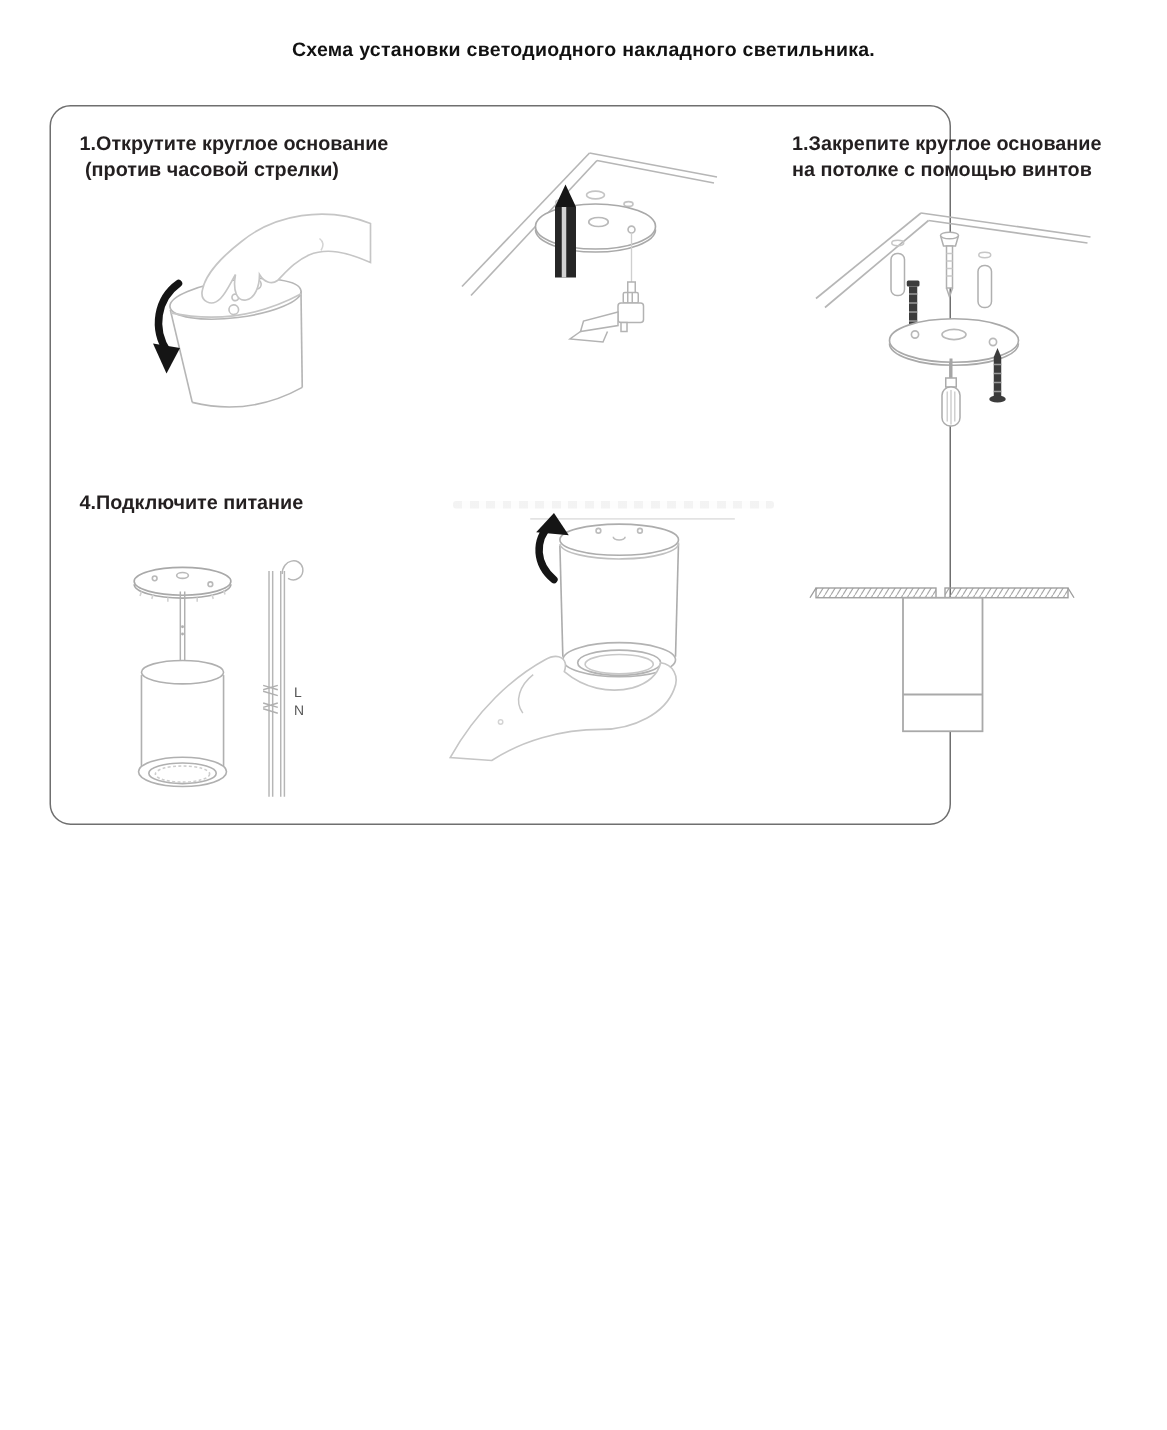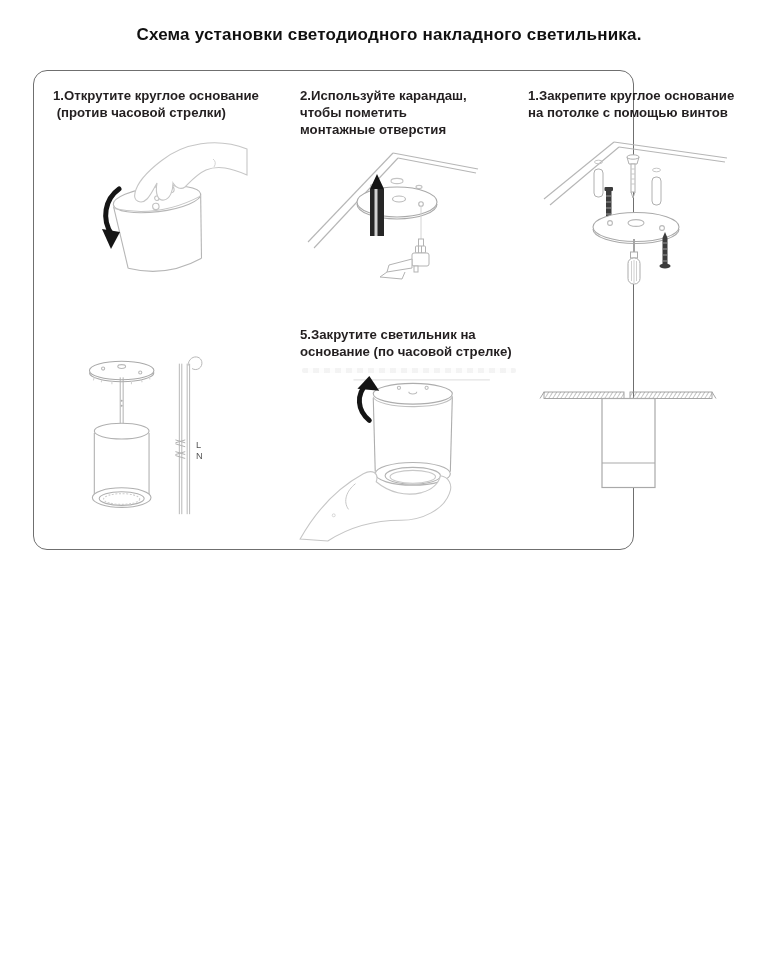--- a/index.html
+++ b/index.html
@@ -1,18 +1,18 @@
 <!DOCTYPE html>
 <html><head>
 <meta charset="utf-8">
 <style>
   html,body{margin:0;padding:0;background:#ffffff;}
   body{width:778px;height:953px;font-family:"Liberation Sans",sans-serif;color:#231f20;}
   .page{position:relative;width:778px;height:953px;background:#fff;overflow:hidden;}
-  .title{padding-top:25px;text-align:center;font-size:17px;font-weight:bold;letter-spacing:.2px;color:#111;}
+  .title{padding-top:25px;text-align:center;font-size:13px;font-weight:bold;letter-spacing:.2px;color:#111;}
   .panel{
     position:absolute;left:33px;top:70px;width:601px;height:480px;
     border:1.6px solid #6f6f6f;border-radius:14px;box-sizing:border-box;
     display:grid;grid-template-columns:247px 228px 219px;grid-template-rows:239px 1fr;
     padding:16px 0 0 19px;background:#fff;
   }
   .cell{position:relative;}
   .step-label{font-size:13.2px;font-weight:bold;line-height:17px;white-space:pre-wrap;margin:0;color:#231f20;}
   .illus{display:block;}
   .illus-1{margin:16px 0 0 8px;}
@@ -57,23 +57,20 @@
           <path d="M152,22 q4,3 1,8" stroke="#d4d4d4" fill="none" stroke-width="1"></path>
         </g>
         <g>
           <path d="M58,52 C44,62 40,82 51,98" stroke="#151515" stroke-width="5" fill="none" stroke-linecap="round"></path>
           <polygon points="41,92 59,95 50,112" fill="#151515"></polygon>
         </g>
       </svg>
     </div>
 
     <div class="cell">
-      <div class="step-label">2.Используйте карандаш,
-чтобы пометить
-монтажные отверстия</div>
       <svg class="illus illus-2" width="180" height="146" viewBox="0 0 180 146">
         <g stroke="#b6b6b6" fill="none" stroke-width="1.1">
           <path d="M8,100 L93,11"></path>
             <path d="M14,106 L98,16"></path>
           <path d="M93,11 L178,27"></path>
             <path d="M98,16 L176,31"></path>
           <ellipse cx="74" cy="44" rx="3.5" ry="1.8" stroke="#c4c4c4"></ellipse>
           <ellipse cx="97" cy="39" rx="6" ry="2.6" stroke="#c4c4c4"></ellipse>
           <ellipse cx="119" cy="45" rx="3" ry="1.6" stroke="#c4c4c4"></ellipse>
         </g>
@@ -146,20 +143,21 @@
         <g stroke="#ababab" fill="#ffffff" stroke-width="1">
           <path d="M100,104 L100,117" stroke="#a5a5a5" stroke-width="2"></path>
           <rect x="96.5" y="117" width="7" height="6"></rect>
           <rect x="94" y="123" width="12" height="26" rx="5.5"></rect>
           <path d="M97.5,126 V146 M100,125 V148 M102.5,126 V146" stroke="#d0d0d0" fill="none"></path>
         </g>
       </svg>
     </div>
 
     <div class="cell">
+      <div class="step-label">4.Подключите питание</div>
       <svg class="illus illus-4" width="160" height="172" viewBox="0 0 160 176">
         <g stroke="#a9a9a9" fill="none" stroke-width="1.1">
           <ellipse cx="50" cy="21" rx="33" ry="9.5" fill="#ffffff"></ellipse>
           <path d="M17,23 A33,9.5 0 0 0 83,23"></path>
           <circle cx="31" cy="19" r="1.6" stroke="#b9b9b9"></circle>
           <circle cx="69" cy="23" r="1.6" stroke="#b9b9b9"></circle>
           <ellipse cx="50" cy="17" rx="4" ry="2" stroke="#b9b9b9"></ellipse>
           <path d="M22,28 l-1,3 M30,30 l-1,3 M40,32 l0,3 M60,32 l0,3 M70,30 l1,3 M78,27 l1,3" stroke="#d2d2d2"></path>
         </g>
         <g stroke="#b0b0b0" stroke-width="1">
@@ -181,22 +179,20 @@
           <path d="M118,16 C118,6 130,4 132,12 C133,18 127,22 122,19"></path>
           <path d="M105,92 l10,3 M105,95 l10,-3 M105,96 l10,3" stroke="#b0b0b0"></path>
           <path d="M105,104 l10,3 M105,107 l10,-3 M105,108 l10,3" stroke="#b0b0b0"></path>
         </g>
         <text x="126" y="100">L</text>
         <text x="126" y="112">N</text>
       </svg>
     </div>
 
     <div class="cell">
-      <div class="step-label">5.Закрутите светильник на
-основание (по часовой стрелке)</div>
       <div class="ghost-artifact"></div>
       <svg class="illus illus-5" width="198" height="168" viewBox="0 0 200 170">
         <path d="M58,5 H196" stroke="#e3e3e3" stroke-width="1.2"></path>
         <g stroke="#adadad" fill="none" stroke-width="1.1">
           <path d="M78,23 L80,98"></path>
           <path d="M158,22 L156,98"></path>
           <ellipse cx="118" cy="19" rx="40" ry="10.5" fill="#ffffff"></ellipse>
           <path d="M78,22 A40,10.5 0 0 0 158,21" stroke="#c0c0c0"></path>
           <circle cx="104" cy="13" r="1.6" stroke="#bdbdbd"></circle>
           <circle cx="132" cy="13" r="1.6" stroke="#bdbdbd"></circle>

